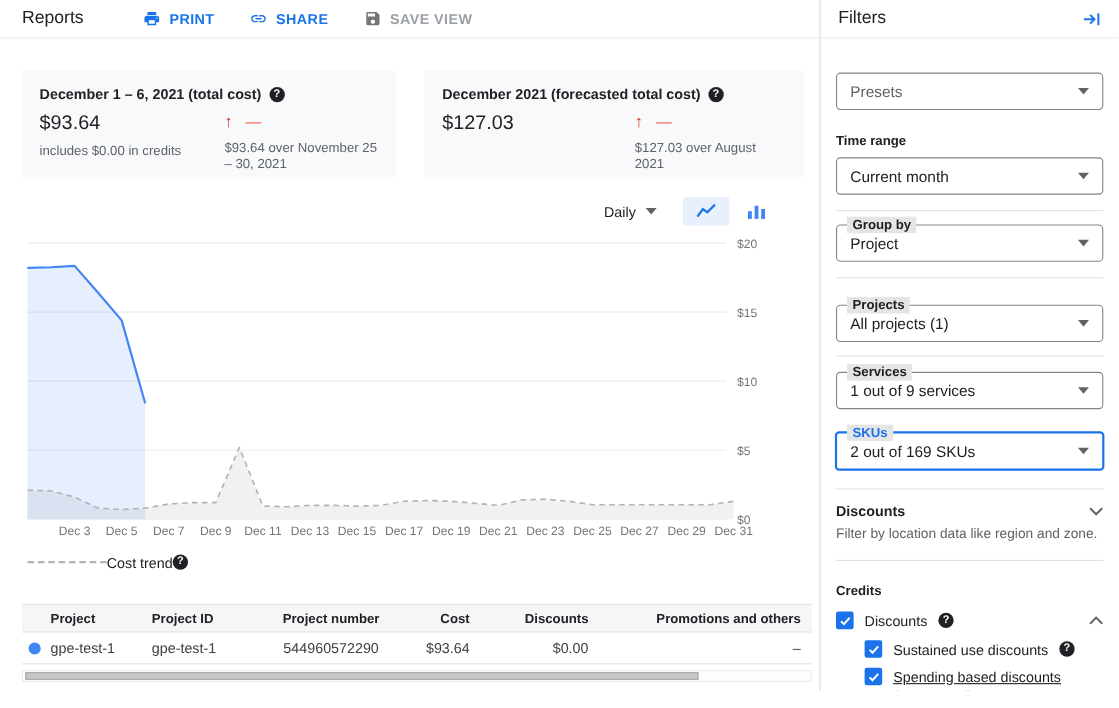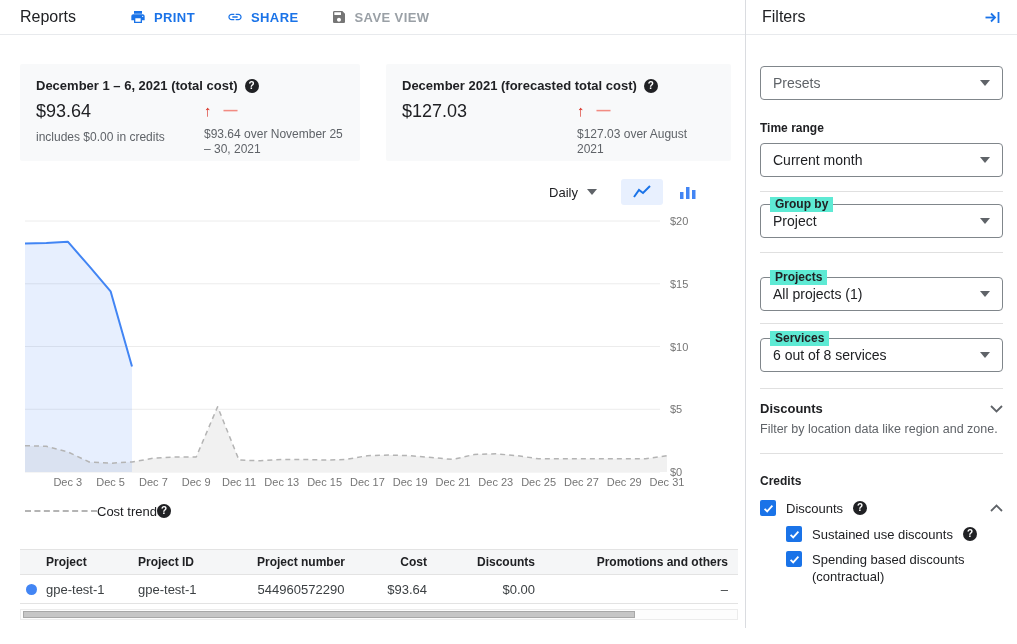--- a/index.html
+++ b/index.html
@@ -59,37 +59,37 @@
   .hscroll{position:relative;margin:5px 0 0 20px;width:718px;height:11px;background:#fdfdfd;border:1px solid #ececec;box-sizing:border-box;}
   .hthumb{position:absolute;left:2px;top:1px;width:612px;height:7px;background:#c6c6c6;border:1px solid #a8a8a8;box-sizing:border-box;cursor:pointer;}
   
   .fpanel{width:272px;flex:0 0 272px;border-left:1px solid #dadce0;box-sizing:border-box;height:628px;overflow:hidden;}
   .fheader{height:34px;display:flex;align-items:center;justify-content:space-between;padding:0 16px;border-bottom:1px solid #e8eaed;}
   .ftitle{font-size:16px;color:#202124;}
   .fbody{padding:0 14px;}
   .sel{position:relative;height:32px;border:1px solid #80868b;border-radius:4px;background:#fff;display:flex;
     align-items:center;justify-content:space-between;padding:0 12px;font-size:14px;color:#202124;cursor:pointer;box-sizing:content-box;}
   .sel .ph{color:#5f6368;}
-  .flabel{position:absolute;top:-8px;left:9px;background:#5eead4;padding:0 5px;font-size:12px;font-weight:bold;color:#202124;line-height:15px;}
+  .flabel{position:absolute;top:-8px;left:9px;background:#e5e5e5;padding:0 5px;font-size:12px;font-weight:bold;color:#202124;line-height:15px;}
   .sel.focus{border:2px solid #1a73e8;margin-left:-1px;margin-right:-1px;}
   .sel.focus .flabel{color:#1a73e8;}
   .plain-label{font-size:12px;font-weight:bold;color:#202124;}
   .divider{border-top:1px solid #e0e0e0;height:0;}
   .loc-row{display:flex;align-items:center;justify-content:space-between;}
   .loc-title{font-size:13px;font-weight:bold;color:#202124;}
   .loc-sub{font-size:12.5px;color:#5f6368;margin-top:6px;line-height:15px;}
   .chev{stroke:#5f6368;fill:none;stroke-width:1.8;cursor:pointer;}
   .cb{width:16px;height:16px;min-width:16px;border-radius:2px;background:#1a73e8;display:inline-flex;
     align-items:center;justify-content:center;cursor:pointer;}
   .cb svg{width:13px;height:13px;stroke:#fff;stroke-width:2.2;fill:none;}
   .crow{display:flex;align-items:center;gap:10px;font-size:13px;color:#202124;}
   .crow.top{justify-content:flex-start;}
   .crow .spacer{flex:1;}
   .sub{margin-left:26px;}
-  .two-line{line-height:17px;}
+  .two-line{line-height:17px;text-decoration:underline;}
 </style>
 </head>
 <body>
 
 <div class="app">
 
   <div class="main">
 
     <div class="topbar">
       <div class="page-title">Reports</div>
@@ -276,24 +276,29 @@
       <div class="sel" style="margin-top:24px">
         <span class="flabel">Projects</span>
         <span>All projects (1)</span>
         <span class="caret"></span>
       </div>
 
       <div class="divider" style="margin-top:12px"></div>
 
       <div class="sel" style="margin-top:14px">
         <span class="flabel">Services</span>
-        <span>6 out of 8 services</span>
-        <span class="caret"></span>
-      </div>
-
+        <span>1 out of 9 services</span>
+        <span class="caret"></span>
+      </div>
+
+      <div class="sel focus" style="margin-top:20px">
+        <span class="flabel">SKUs</span>
+        <span>2 out of 169 SKUs</span>
+        <span class="caret"></span>
+      </div>
 
       <div class="divider" style="margin-top:16px"></div>
 
       <div class="loc-row" style="margin-top:12px">
         <span class="loc-title">Discounts</span>
         <svg class="chev" width="13" height="8" viewBox="0 0 13 8">
             <polyline points="1,1 6.5,6.5 12,1"></polyline>
           </svg>
       </div>
       <div class="loc-sub">Filter by location data like region and zone.</div>

